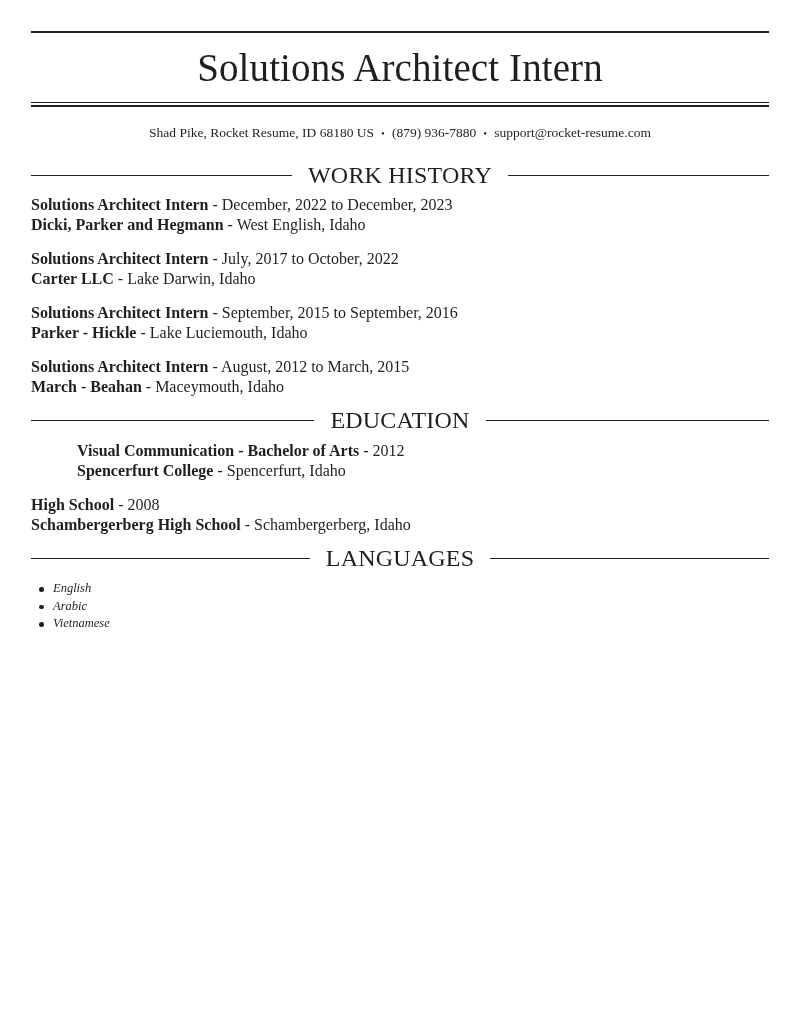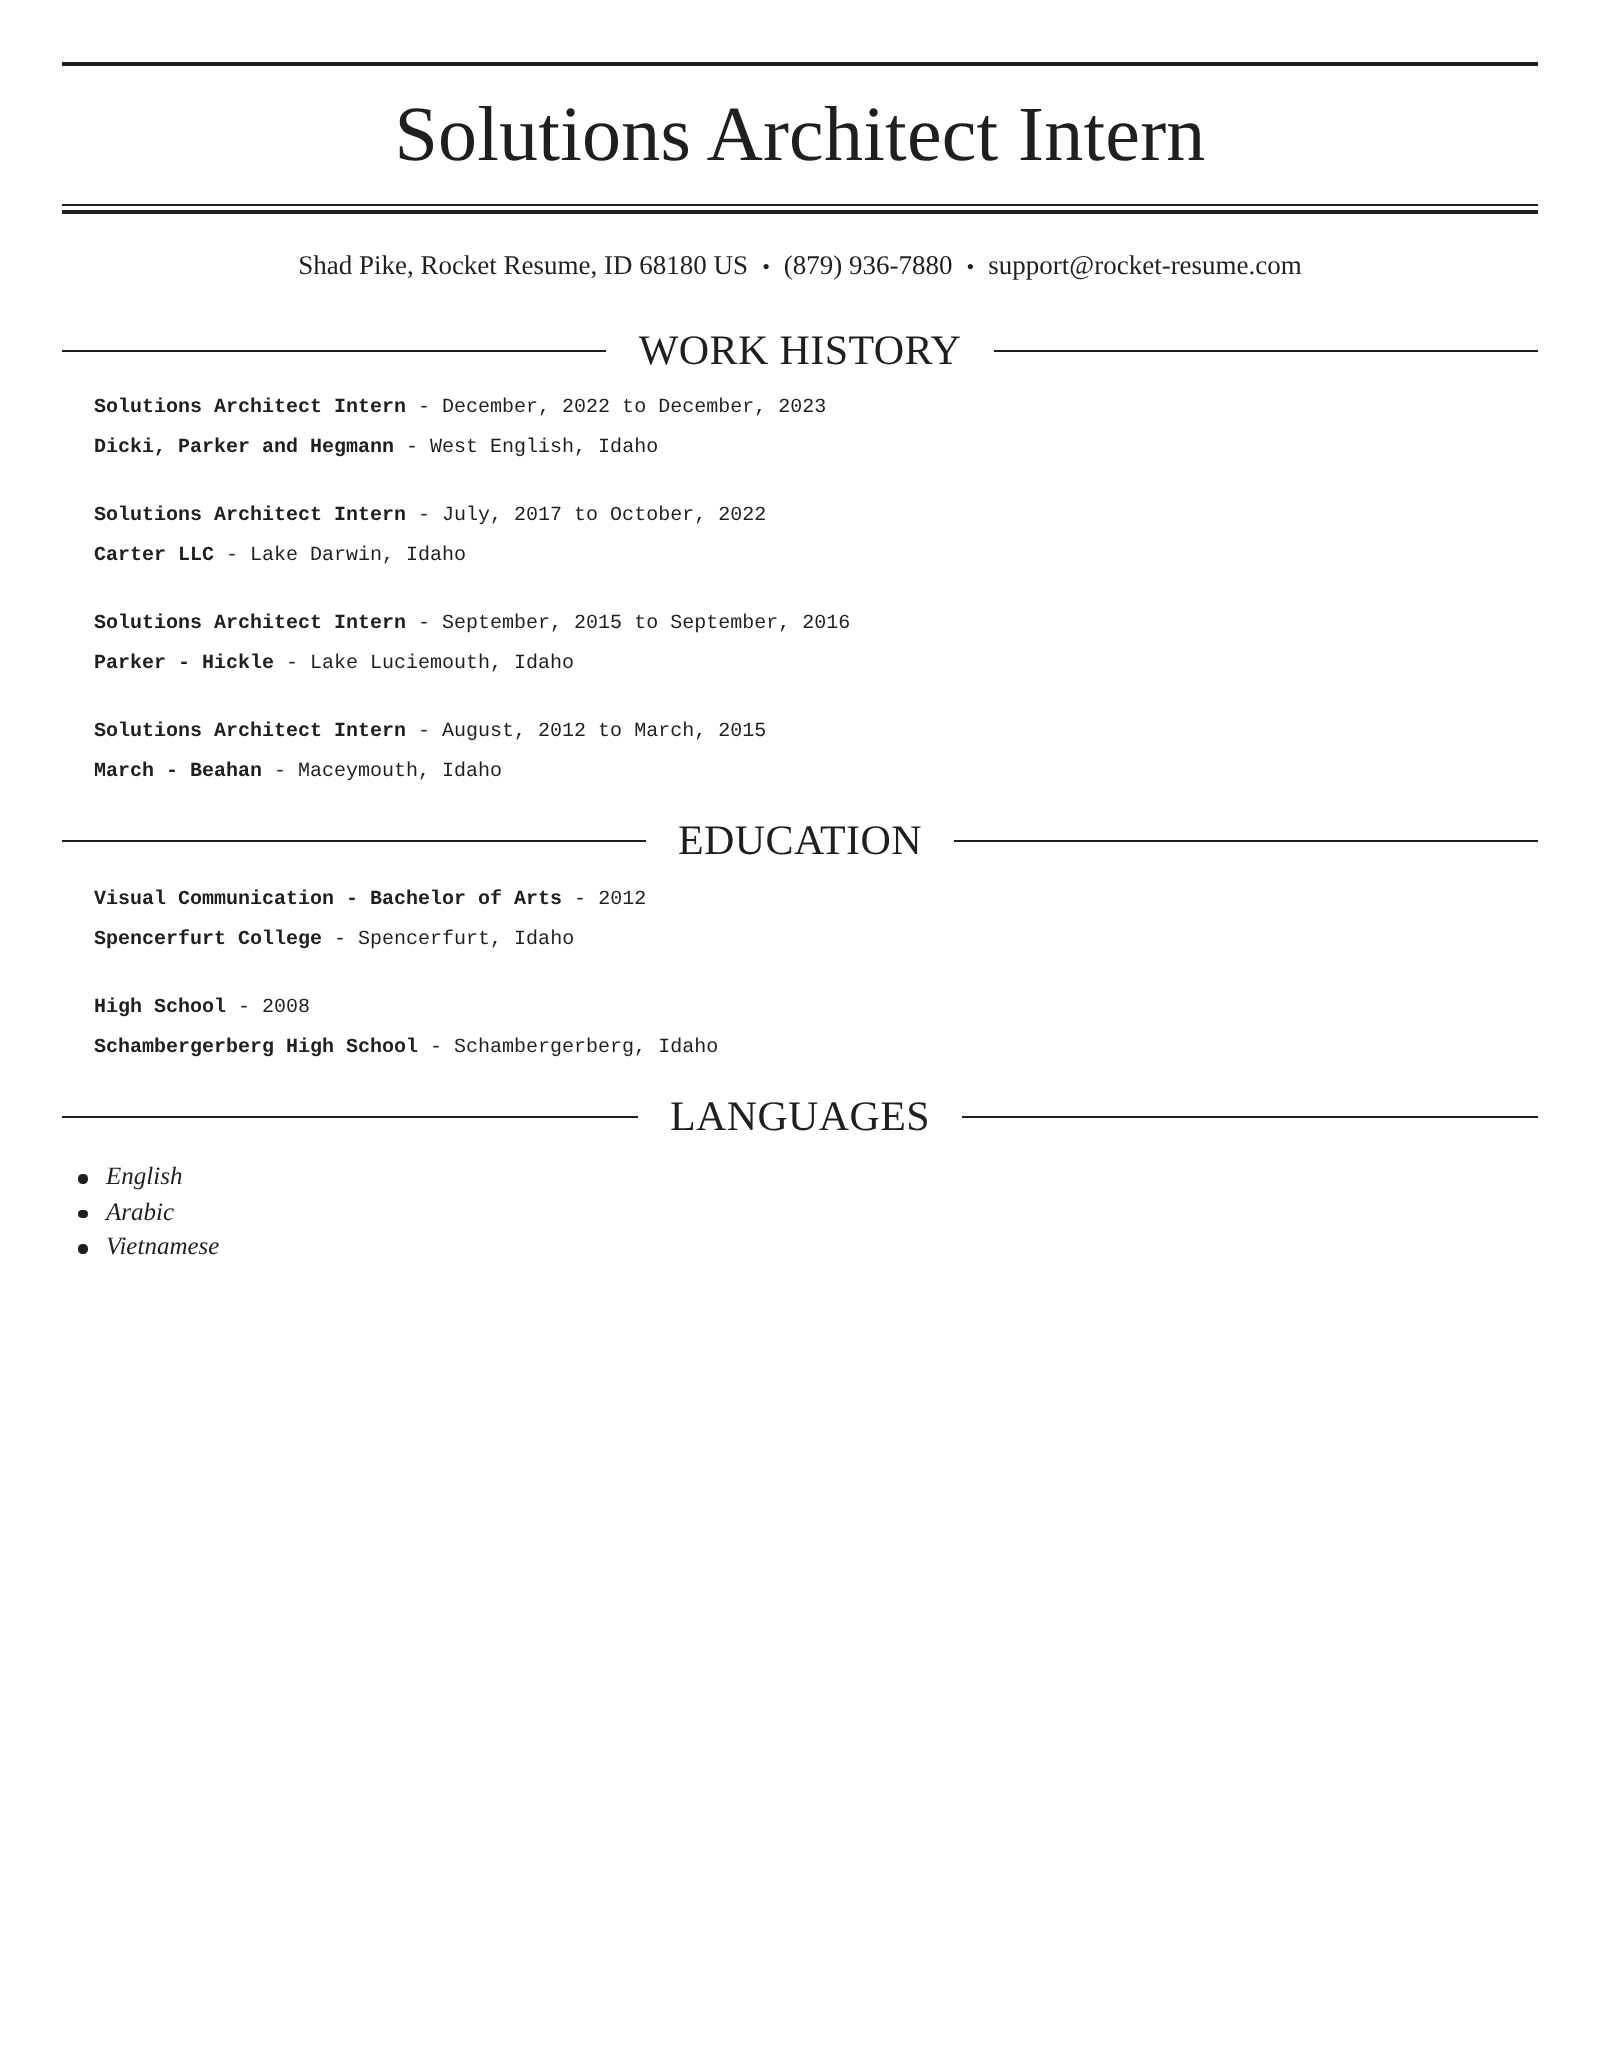--- a/index.html
+++ b/index.html
@@ -71,31 +71,30 @@
       align-items: center;
       height: 24px;
     }
     .section-heading .line {
       flex: 1;
       height: 1px;
       background: #1f1f1f;
     }
     .section-heading .label {
       padding: 0 16px;
-      font-size: 21px;
+      font-size: 24px;
       line-height: 24px;
       text-transform: uppercase;
       letter-spacing: 0.2px;
     }
     .entry {
       position: absolute;
-      left: 16px;
-      font-size: 10px;
+      left: 0;
+      font-size: 16px;
       line-height: 20px;
-      font-family: Liberation Mono, monospace;
     }
     .entry b { font-weight: bold; }
     .lang-list {
       position: absolute;
       left: 0;
       top: 580px;
       list-style: none;
       font-size: 12.5px;
       line-height: 17.5px;
     }
@@ -153,21 +152,21 @@
     <div><b>Solutions Architect Intern</b><span> - </span><span>August, 2012 to March, 2015</span></div>
     <div><b>March - Beahan</b><span> - </span><span>Maceymouth, Idaho</span></div>
   </div>
 
   <div class="section-heading" style="top:408px;">
     <div class="line"></div>
     <div class="label">Education</div>
     <div class="line"></div>
   </div>
 
-  <div class="entry" style="top:441px;">
+  <div class="entry" style="top:441px;margin-left:46px;">
     <div><b>Visual Communication - Bachelor of Arts</b><span> - </span><span>2012</span></div>
     <div><b>Spencerfurt College</b><span> - </span><span>Spencerfurt, Idaho</span></div>
   </div>
 
   <div class="entry" style="top:495px;">
     <div><b>High School</b><span> - </span><span>2008</span></div>
     <div><b>Schambergerberg High School</b><span> - </span><span>Schambergerberg, Idaho</span></div>
   </div>
 
   <div class="section-heading" style="top:546px;">

